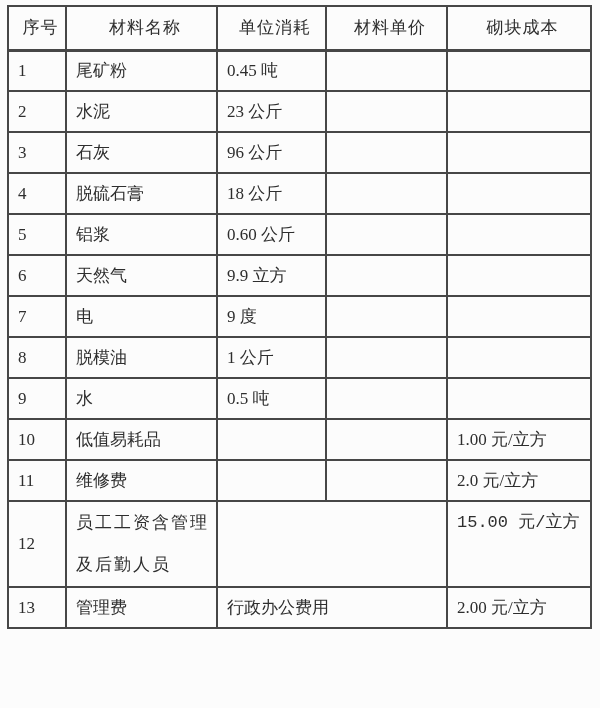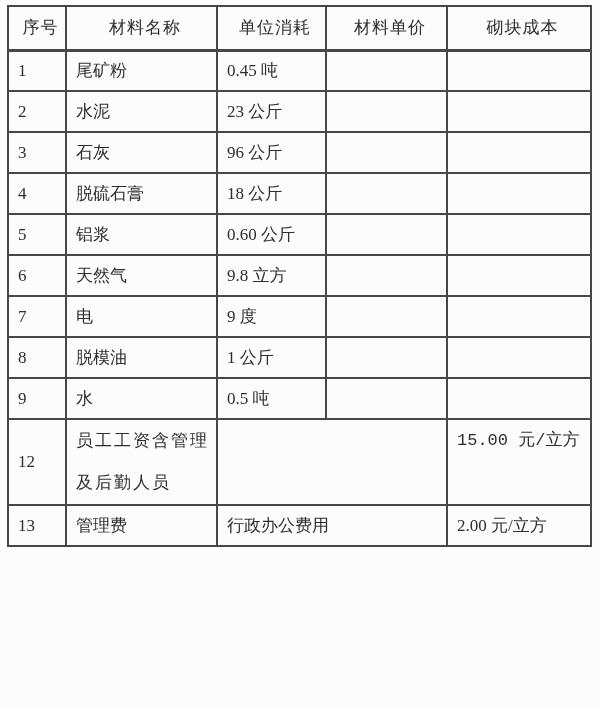--- a/index.html
+++ b/index.html
@@ -94,21 +94,21 @@
       <tr>
         <td>5</td>
         <td>铝浆</td>
         <td>0.60 公斤</td>
         <td></td>
         <td></td>
       </tr>
       <tr>
         <td>6</td>
         <td>天然气</td>
-        <td>9.8 立方</td>
+        <td>9.9 立方</td>
         <td></td>
         <td></td>
       </tr>
       <tr>
         <td>7</td>
         <td>电</td>
         <td>9 度</td>
         <td></td>
         <td></td>
       </tr>
@@ -119,20 +119,34 @@
         <td></td>
         <td></td>
       </tr>
       <tr>
         <td>9</td>
         <td>水</td>
         <td>0.5 吨</td>
         <td></td>
         <td></td>
       </tr>
+      <tr>
+        <td>10</td>
+        <td>低值易耗品</td>
+        <td></td>
+        <td></td>
+        <td>1.00 元/立方</td>
+      </tr>
+      <tr>
+        <td>11</td>
+        <td>维修费</td>
+        <td></td>
+        <td></td>
+        <td>2.0 元/立方</td>
+      </tr>
       <tr class="tall">
         <td>12</td>
         <td class="two-line">
           <div class="tl-line">员工工资含管理</div>
           <div class="tl-line">及后勤人员</div>
         </td>
         <td colspan="2"></td>
         <td class="top-align">15.00 元/立方</td>
       </tr>
       <tr>

